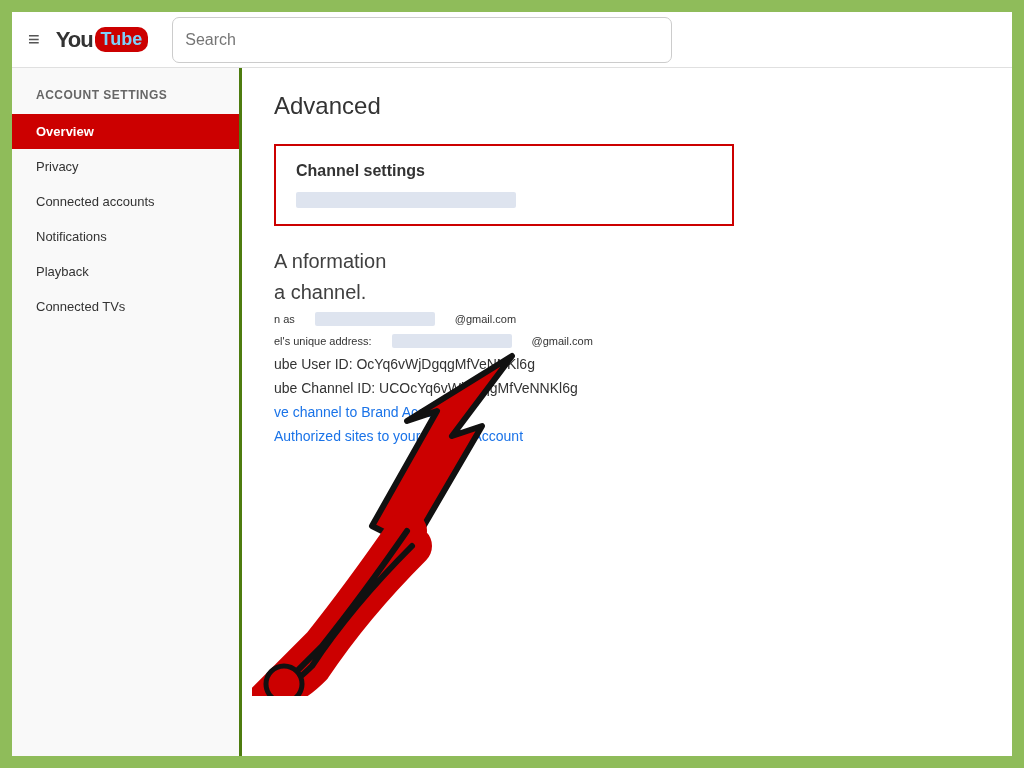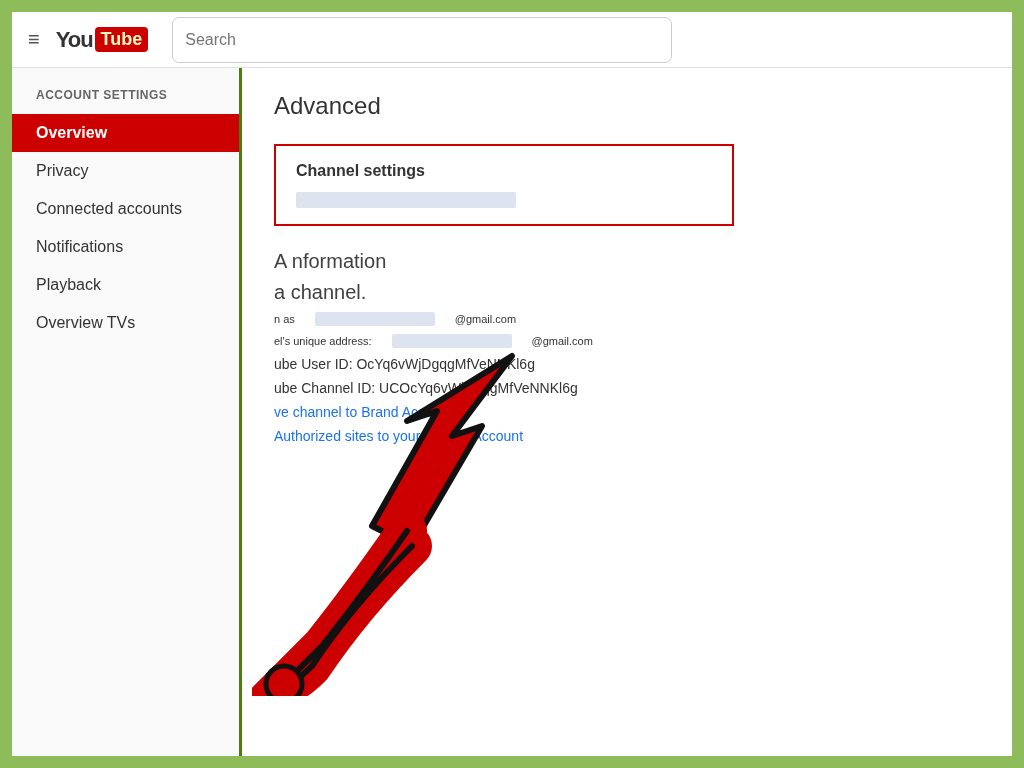--- a/index.html
+++ b/index.html
@@ -45,25 +45,25 @@
 
     .yt-text {
       font-size: 22px;
       font-weight: bold;
       color: #333;
       letter-spacing: -1px;
     }
 
     .yt-box {
       background: #cc0000;
-      color: #fef9c3;
+      color: #7dd3fc;
       font-size: 18px;
       font-weight: bold;
       padding: 2px 6px;
-      border-radius: 4px;
+      border-radius: 10px;
       margin-left: 2px;
     }
 
     .search-bar {
       flex: 1;
       max-width: 500px;
       border: 1px solid #ccc;
       border-radius: 7px;
       padding: 13px 12px;
       font-size: 16px;
@@ -91,21 +91,21 @@
       font-size: 12px;
       font-weight: bold;
       color: #666;
       padding: 0 24px 12px 24px;
       letter-spacing: 0.5px;
       text-transform: uppercase;
     }
 
     .sidebar-item {
       padding: 10px 24px;
-      font-size: 16px;
+      font-size: 13px;
       color: #333;
       cursor: pointer;
       display: block;
     }
 
     .sidebar-item.active {
       background: #cc0000;
       color: #fff;
       font-weight: bold;
     }
@@ -217,21 +217,21 @@
       <div class="sidebar-item active">Overview</div>
 
       <div class="sidebar-item">Privacy</div>
 
       <div class="sidebar-item">Connected accounts</div>
 
       <div class="sidebar-item">Notifications</div>
 
       <div class="sidebar-item">Playback</div>
 
-      <div class="sidebar-item">Overview TVs</div>
+      <div class="sidebar-item">Connected TVs</div>
     </div>
 
     <div class="main-content" style="position:relative;">
       <h1 class="page-title">Advanced</h1>
 
       <div class="channel-settings-box">
         <div class="channel-settings-title">Channel settings</div>
         <div class="blurred-bar"></div>
       </div>
 

